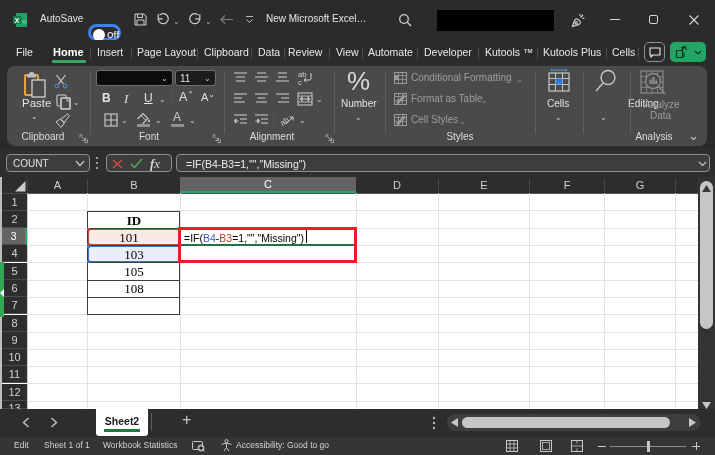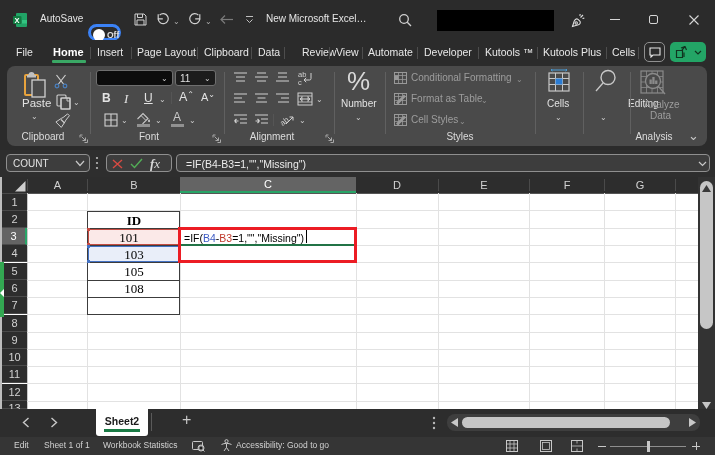--- a/index.html
+++ b/index.html
@@ -108,21 +108,21 @@
   <div class="abs" style="left:52px;top:20px;width:34px;height:2.5px;background:#3aa865;border-radius:1px;"></div>
   <div class="tabsep" style="left:90px;"></div>
   <div class="tab" style="left:97px;">Insert</div>
   <div class="tabsep" style="left:131px;"></div>
   <div class="tab" style="left:137px;">Page Layout</div>
   <div class="tabsep" style="left:197px;"></div>
   <div class="tab" style="left:204px;">Clipboard</div>
   <div class="tabsep" style="left:251px;"></div>
   <div class="tab" style="left:258px;">Data</div>
   <div class="tabsep" style="left:284px;"></div>
-  <div class="tab" style="left:302px;">Review</div>
+  <div class="tab" style="left:288px;">Review</div>
   <div class="tabsep" style="left:329px;"></div>
   <div class="tab" style="left:336px;">View</div>
   <div class="tabsep" style="left:362px;"></div>
   <div class="tab" style="left:368px;">Automate</div>
   <div class="tabsep" style="left:417px;"></div>
   <div class="tab" style="left:424px;">Developer</div>
   <div class="tabsep" style="left:478px;"></div>
   <div class="tab" style="left:485px;">Kutools ™</div>
   <div class="tabsep" style="left:537px;"></div>
   <div class="tab" style="left:543px;">Kutools Plus</div>

